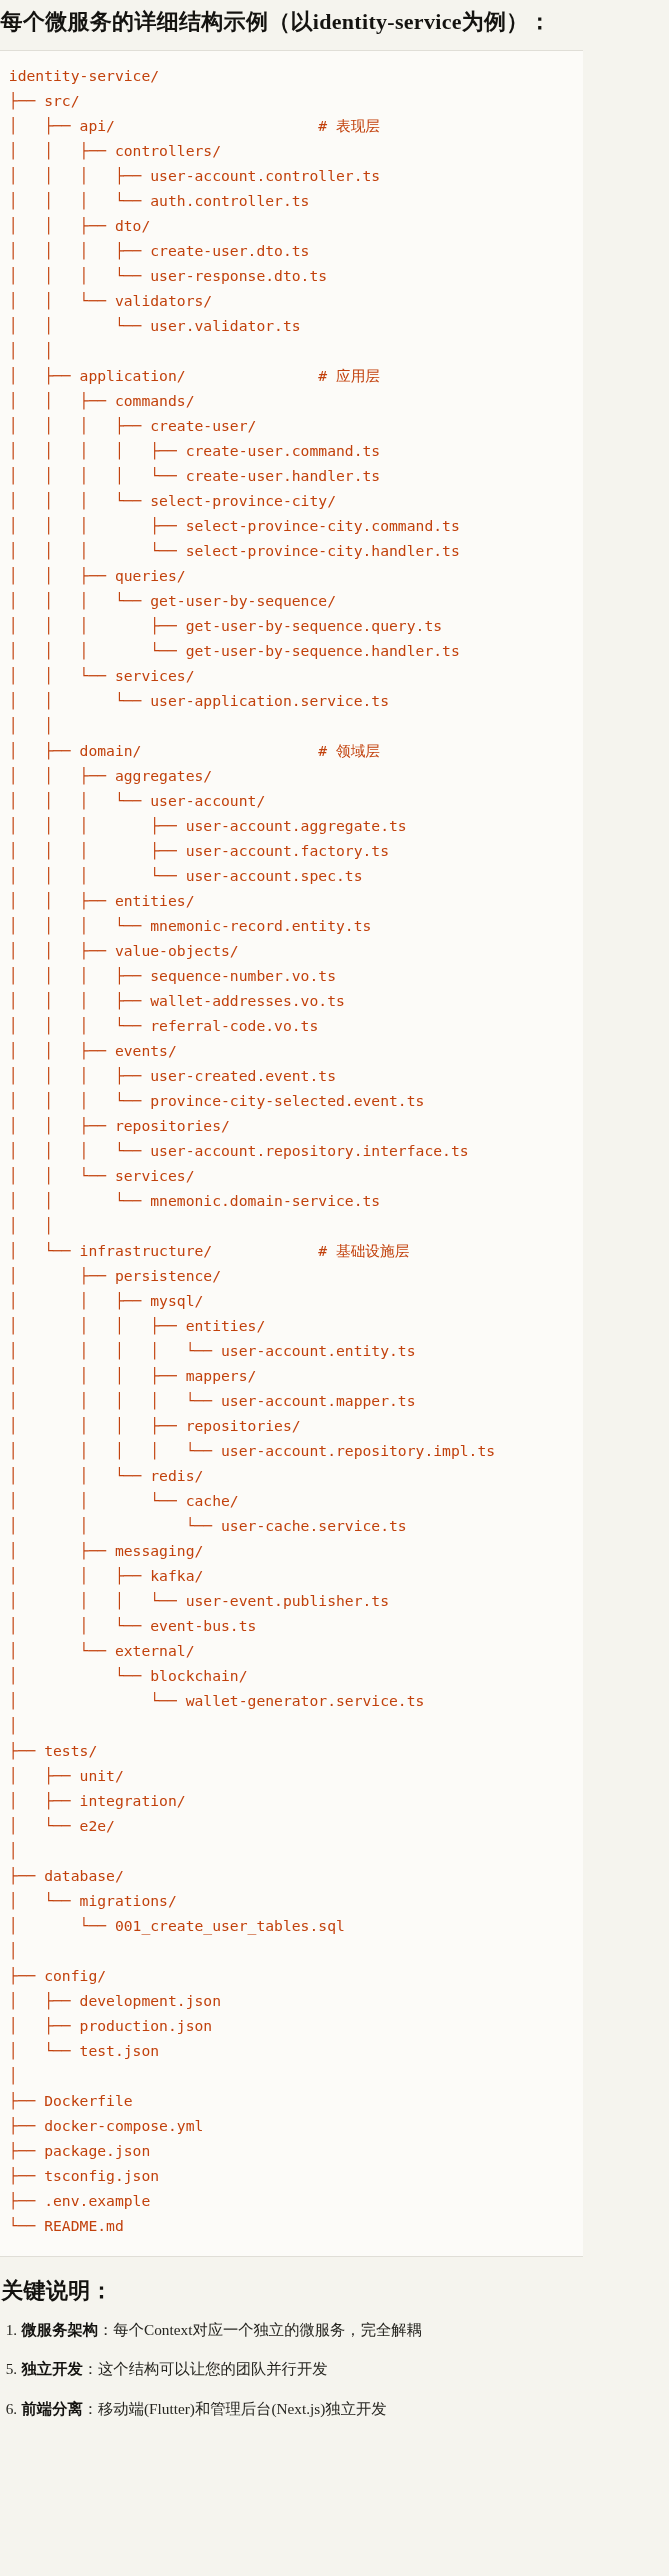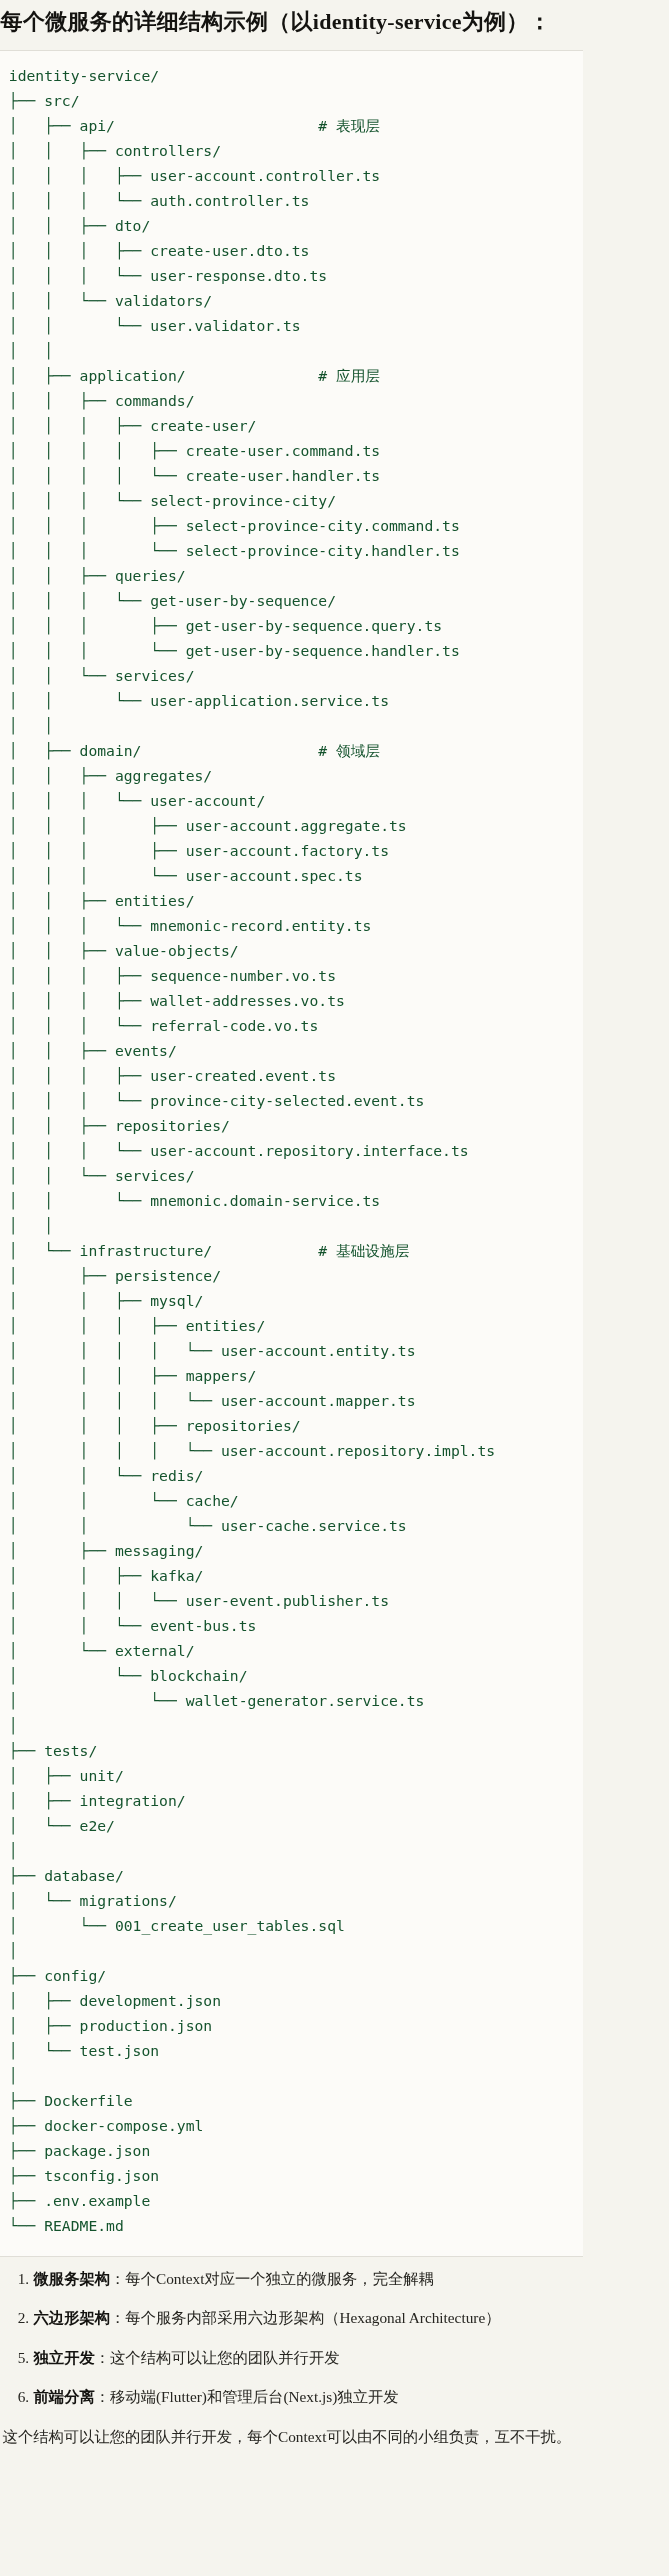--- a/index.html
+++ b/index.html
@@ -28,38 +28,38 @@
   }
   pre.code-block {
     margin: 0;
     padding: 12.5px 8.8px 17.5px 8.8px;
     background: #FCFBF8;
     border-top: 0.6px solid #E0DED7;
     border-bottom: 0.6px solid #E0DED7;
     font-family: "DejaVu Sans Mono", monospace;
     font-size: 14.7px;
     line-height: 25px;
-    color: #14532d;
+    color: #c2410c;
     white-space: pre;
     overflow: hidden;
   }
   section.notes {
     padding: 0 1.3px;
   }
   h2.notes-title {
     margin: 20.6px 0 15px 0;
     font-size: 22px;
     line-height: 1.25;
     font-weight: 700;
     color: #141310;
     letter-spacing: 0.3px;
   }
   ol.key-notes {
     list-style: none;
-    margin: 12px;
+    margin: 0;
     padding: 0 0 0 4.4px;
   }
   ol.key-notes li {
     font-size: 15.3px;
     line-height: 19px;
     margin-bottom: 20.6px;
     color: #262520;
   }
   .note-num {
     margin-right: 4.4px;
@@ -166,34 +166,31 @@
 │
 ├── Dockerfile
 ├── docker-compose.yml
 ├── package.json
 ├── tsconfig.json
 ├── .env.example
 └── README.md</pre>
 
   <section class="notes">
 
+    <h2 class="notes-title">关键说明：</h2>
 
     <ol class="key-notes">
       <li>
         <span class="note-num">1.</span><span class="note-label">微服务架构</span><span class="note-text">：每个Context对应一个独立的微服务，完全解耦</span>
-      </li>
-      <li>
-        <span class="note-num">2.</span><span class="note-label">六边形架构</span><span class="note-text">：每个服务内部采用六边形架构（Hexagonal Architecture）</span>
       </li>
       <li>
         <span class="note-num">5.</span><span class="note-label">独立开发</span><span class="note-text">：这个结构可以让您的团队并行开发</span>
       </li>
       <li>
         <span class="note-num">6.</span><span class="note-label">前端分离</span><span class="note-text">：移动端(Flutter)和管理后台(Next.js)独立开发</span>
       </li>
     </ol>
 
-    <p class="closing">这个结构可以让您的团队并行开发，每个Context可以由不同的小组负责，互不干扰。</p>
 
   </section>
 
 </div>
 
 
 </body></html>

